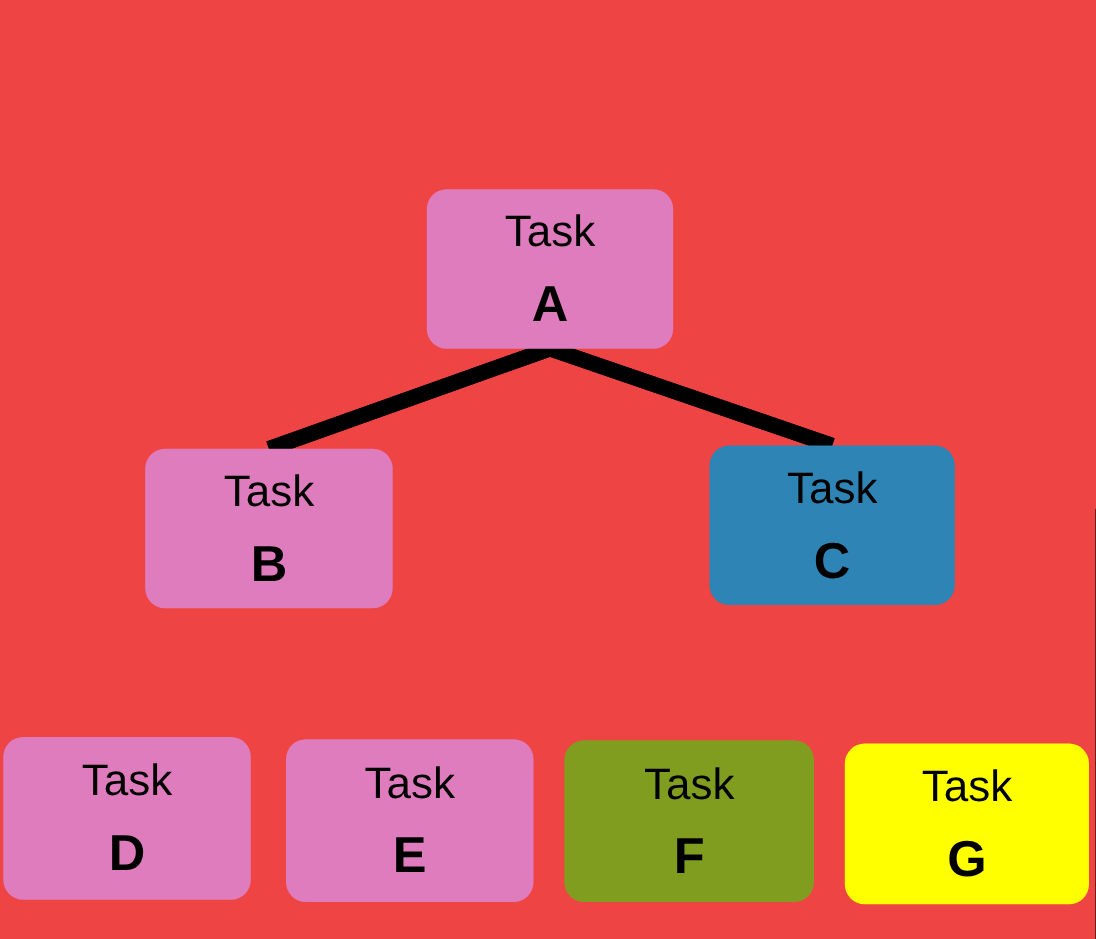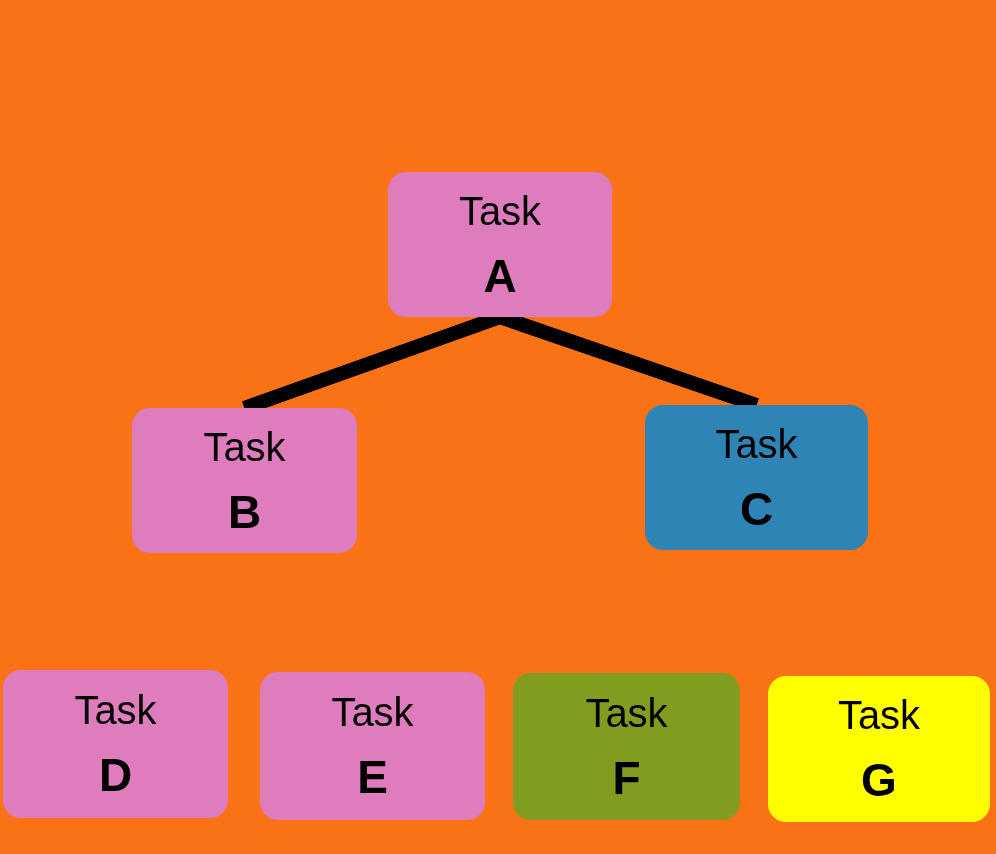--- a/index.html
+++ b/index.html
@@ -49,21 +49,21 @@
   .node-key {
     font-size: 46px;
     font-weight: bold;
     display: block;
     margin-top: 22px;
   }
 </style>
 </head>
 <body style="background: rgb(0, 0, 0);">
 
-<div id="canvas" style="background: #f97316;">
+<div id="canvas" style="background: #ef4444;">
 
   <svg id="edges" viewBox="0 0 996 854" preserveAspectRatio="none" aria-hidden="true">
     <g id="edge-paths" stroke="#000000" stroke-width="14" fill="none">
         <path d="M500,317 L244.5,408"></path>
         <path d="M500,317 L756.5,405"></path>
       </g>
   </svg>
 
   <div class="node" style="left: 388px; top: 172px; width: 224px; height: 145px; background: rgb(222, 124, 190); color: rgb(0, 0, 0);">
     <span class="node-title">Task</span>

